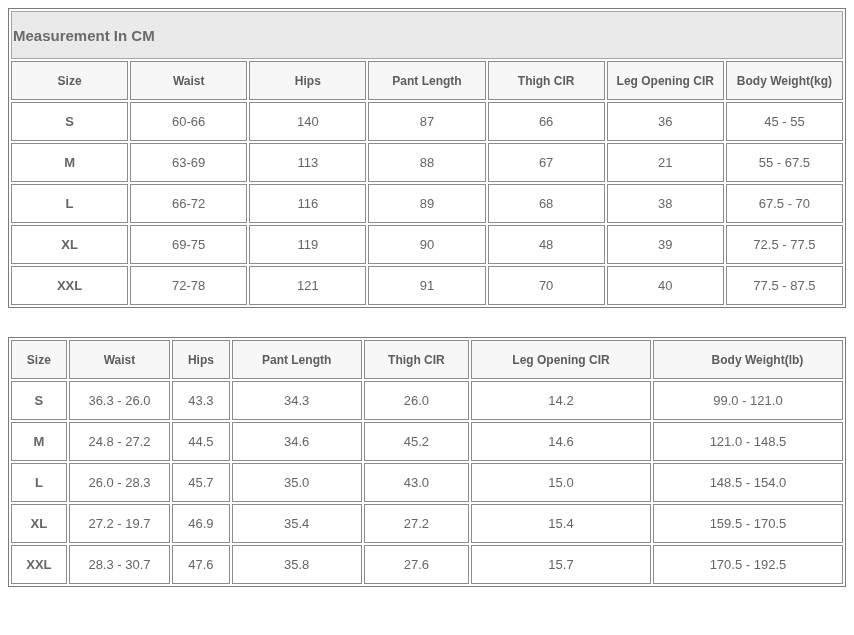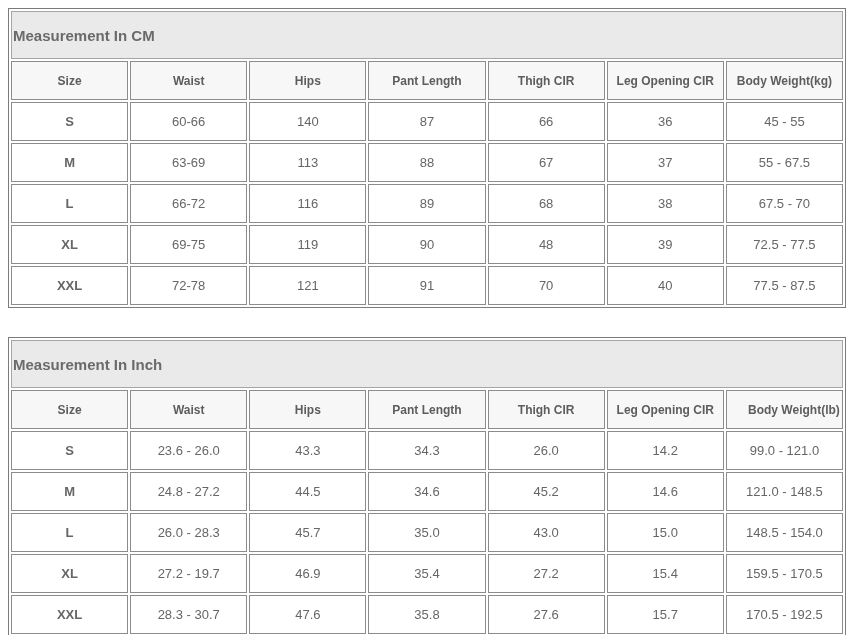--- a/index.html
+++ b/index.html
@@ -89,21 +89,21 @@
             <td>66</td>
             <td>36</td>
             <td>45 - 55</td>
           </tr>
           <tr>
             <td class="size-col">M</td>
             <td>63-69</td>
             <td>113</td>
             <td>88</td>
             <td>67</td>
-            <td>37</td>
+            <td>21</td>
             <td>55 - 67.5</td>
           </tr>
           <tr>
             <td class="size-col">L</td>
             <td>66-72</td>
             <td>116</td>
             <td>89</td>
             <td>68</td>
             <td>38</td>
             <td>67.5 - 70</td>
@@ -125,36 +125,33 @@
             <td>70</td>
             <td>40</td>
             <td>77.5 - 87.5</td>
           </tr>
         </tbody>
   </table>
 
   <table class="size-table">
     <thead>
       <tr>
-        <td class="title-cell" colspan="7">Measurement In Inch</td>
-      </tr>
-      <tr>
             <th style="width: 6.7%;">Size</th>
             <th style="width: 12.6%;">Waist</th>
             <th style="width: 6.9%;">Hips</th>
             <th style="width: 16.3%;">Pant Length</th>
             <th style="width: 13.1%;">Thigh CIR</th>
             <th style="width: 22.7%;">Leg Opening CIR</th>
             <th style="width: 21.7%; padding-left: 20px;">Body Weight(lb)</th>
           </tr>
     </thead>
     <tbody>
           <tr>
             <td class="size-col">S</td>
-            <td>23.6 - 26.0</td>
+            <td>36.3 - 26.0</td>
             <td>43.3</td>
             <td>34.3</td>
             <td>26.0</td>
             <td>14.2</td>
             <td>99.0 - 121.0</td>
           </tr>
           <tr>
             <td class="size-col">M</td>
             <td>24.8 - 27.2</td>
             <td>44.5</td>

